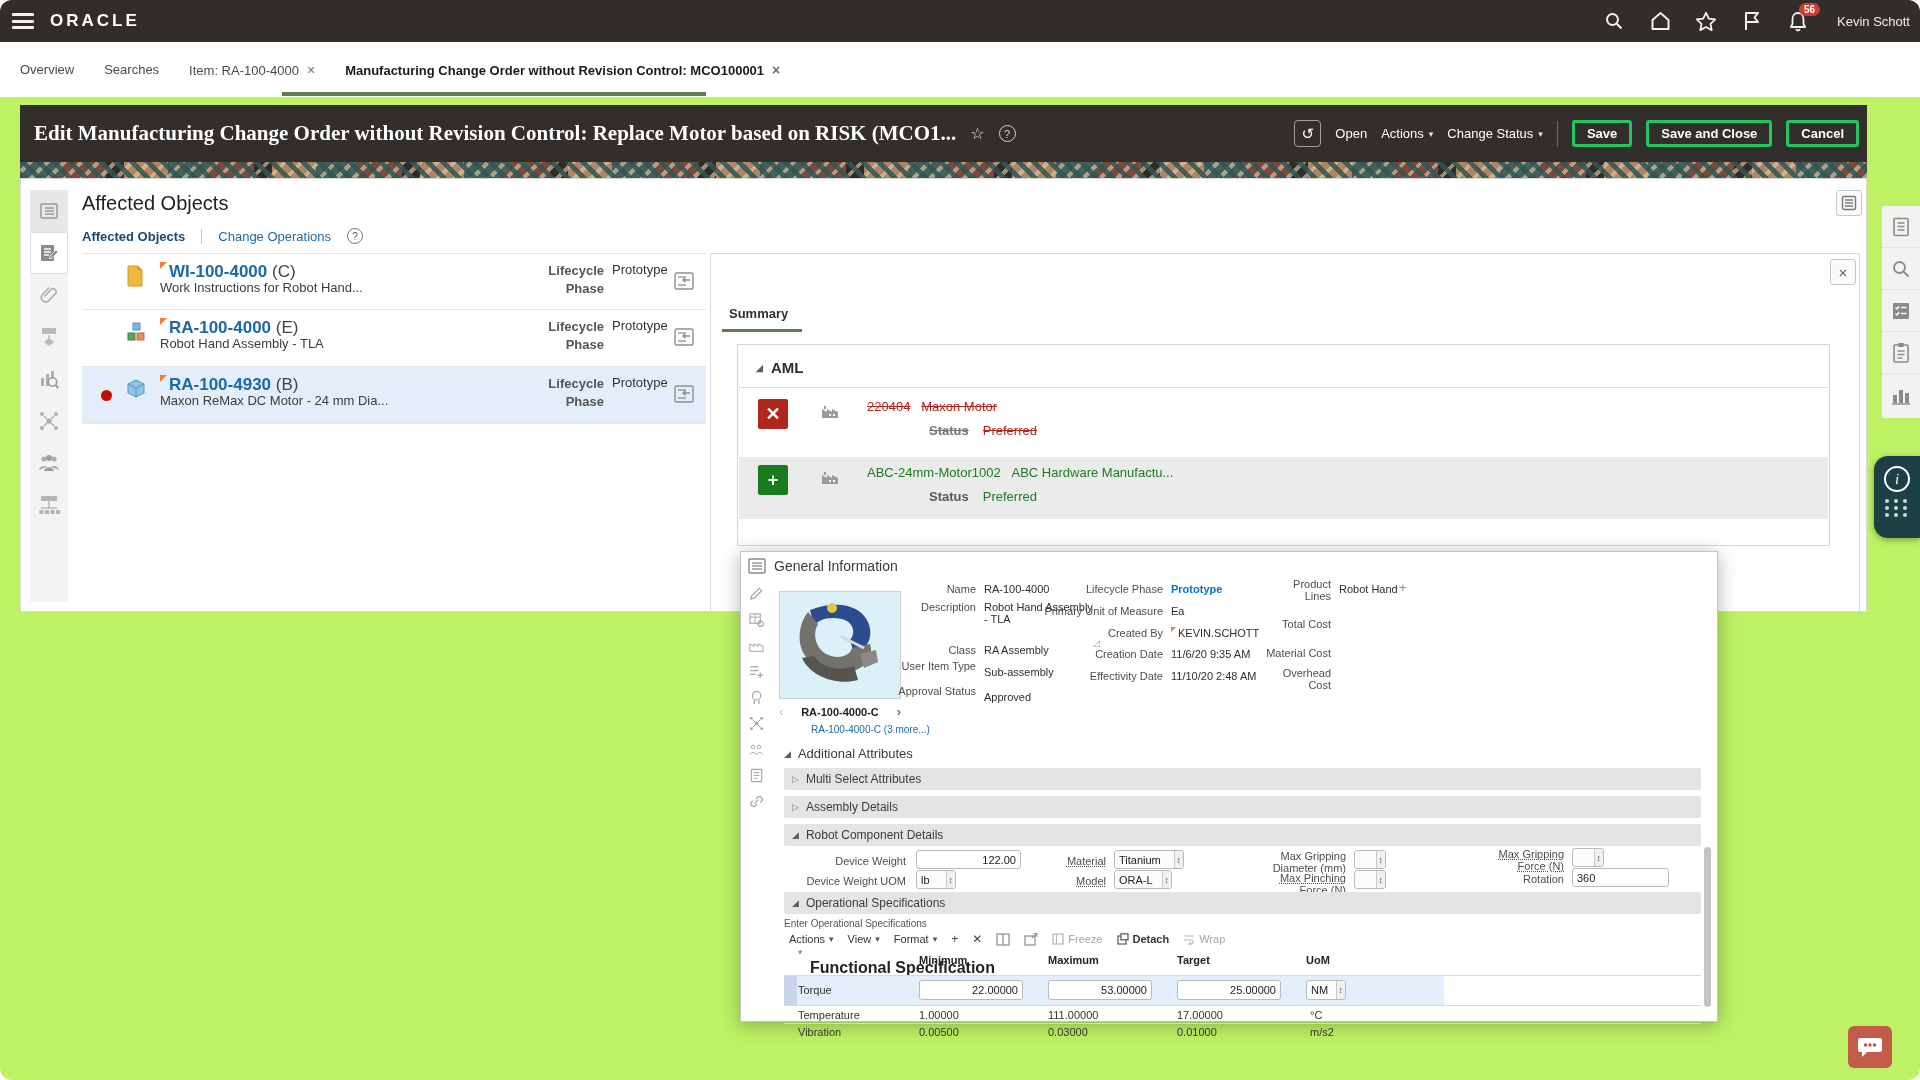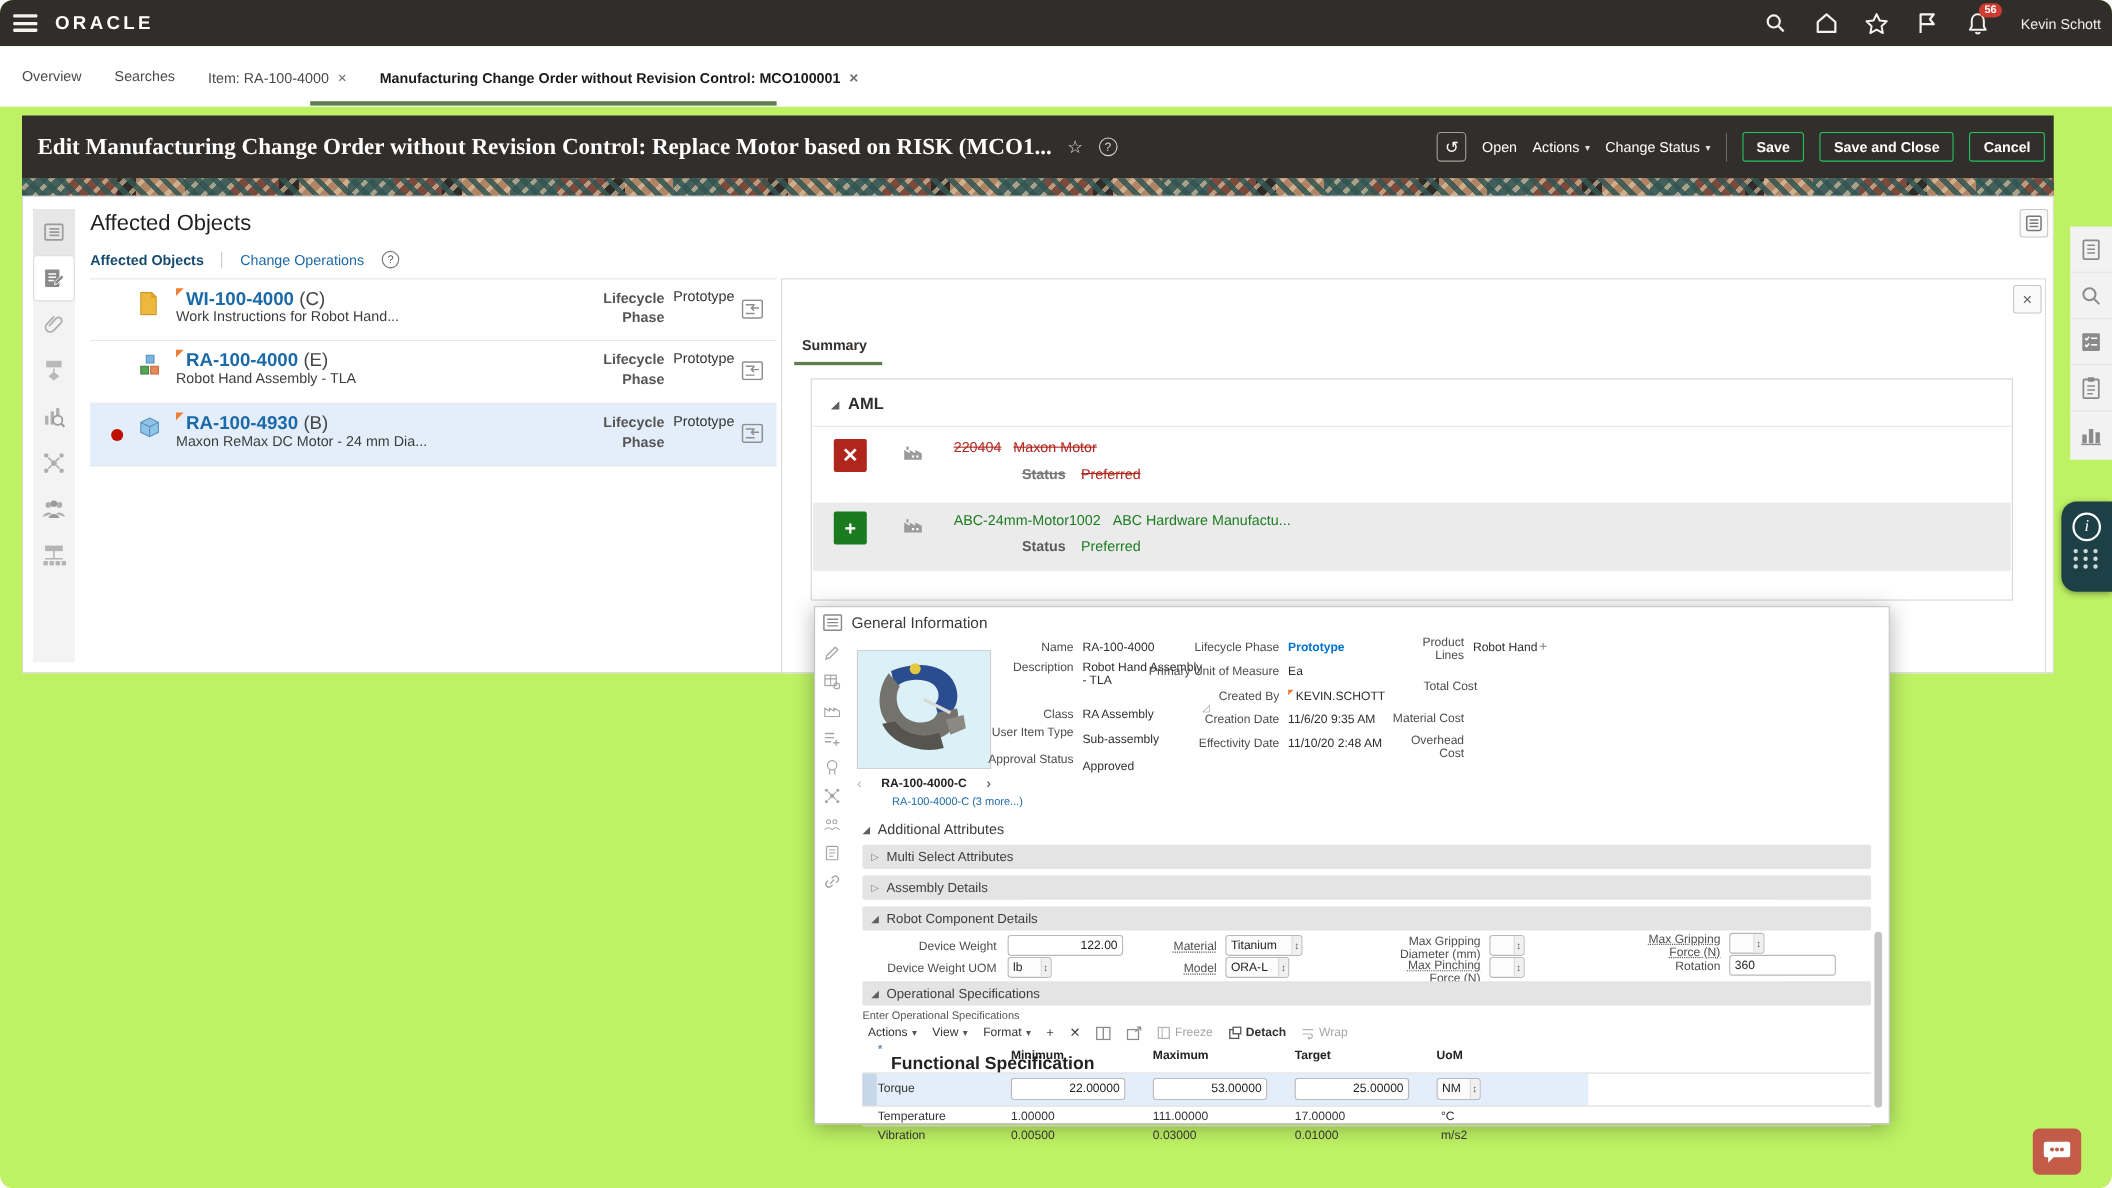--- a/index.html
+++ b/index.html
@@ -28,21 +28,21 @@
   
   .band { left:20px; top:105px; width:1847px; height:57px; background:#322e2b; display:flex; align-items:center; color:#fff; }
   .band-title { font-family:"Liberation Serif", serif; font-weight:bold; font-size:21px; margin-left:14px; white-space:nowrap; }
   .band-star { font-size:16px; color:#e8e4de; margin-left:14px; cursor:pointer; }
   .helpc { display:inline-flex; align-items:center; justify-content:center; width:17px; height:17px; border:1.5px solid #d8d4cd; border-radius:50%; font-size:11px; color:#d8d4cd; margin-left:14px; cursor:pointer; }
   .band-controls { position:absolute; right:8px; top:0; height:57px; display:flex; align-items:center; gap:14px; }
   .iconbtn { width:27px; height:27px; border:1px solid #a39f98; border-radius:4px; display:flex; align-items:center; justify-content:center; color:#fff; font-size:15px; cursor:pointer; }
   .bandlink { font-size:13px; color:#fff; cursor:pointer; display:flex; align-items:center; gap:5px; white-space:nowrap; }
   .caret { font-size:9px; color:#e3dfd9; }
   .vdiv { width:1px; height:26px; background:#6c6862; }
-  .dbtn { height:27px; border:1px solid #22c55e; border-radius:3px; background:transparent; color:#fff; font-size:13px; font-weight:bold; padding:0 12px; cursor:pointer; white-space:nowrap; font-family:inherit; }
+  .dbtn { height:27px; border:3px solid #22c55e; border-radius:3px; background:transparent; color:#fff; font-size:13px; font-weight:bold; padding:0 12px; cursor:pointer; white-space:nowrap; font-family:inherit; }
   .pattern { left:20px; top:162px; width:1847px; height:16px;
     background-color:#7c4a3d;
     background-image:
       repeating-linear-gradient(45deg, rgba(50,85,82,.85) 0 5px, rgba(0,0,0,0) 5px 11px),
       repeating-linear-gradient(-45deg, rgba(222,196,162,.65) 0 4px, rgba(0,0,0,0) 4px 12px),
       repeating-linear-gradient(90deg, #44605d 0 42px, #7c4a3d 42px 86px, #2f2b28 86px 104px, #b08566 104px 148px);
   }
 
   
   .card { left:20px; top:178px; width:1847px; height:434px; background:#fff; border:1px solid #d9d9d9; }
@@ -546,21 +546,21 @@
     <span class="lbl" style="left:300px;top:75px;width:122px;">Created By</span>
     <span class="val" style="left:430px;top:75px;"><span class="cflag" style="border-top-width:5px;border-right-width:5px;"></span><span>KEVIN.SCHOTT</span></span>
     <span class="lbl" style="left:300px;top:96px;width:122px;">Creation Date</span>
     <span class="val" style="left:430px;top:96px;">11/6/20 9:35 AM</span>
     <span class="lbl" style="left:300px;top:118px;width:122px;">Effectivity Date</span>
     <span class="val" style="left:430px;top:118px;">11/10/20 2:48 AM</span>
 
     <span class="lbl" style="left:530px;top:26px;width:60px;">Product Lines</span>
     <span class="val" style="left:598px;top:31px;">Robot Hand</span>
     <span class="val addp" style="left:658px;top:28px;">+</span>
-    <span class="lbl" style="left:542px;top:66px;width:60px;">Total Cost</span>
+    <span class="lbl" style="left:530px;top:66px;width:60px;">Total Cost</span>
     <span class="lbl" style="left:525px;top:95px;width:65px;">Material Cost</span>
     <span class="lbl" style="left:530px;top:115px;width:60px;">Overhead Cost</span>
 
     <div class="secthead" style="top:194px;">
       <span class="tri">◢</span>
       <span>Additional Attributes</span>
     </div>
     <div class="accbar" style="top:216px;">
       <span class="tri-o">▷</span>
       <span>Multi Select Attributes</span>

